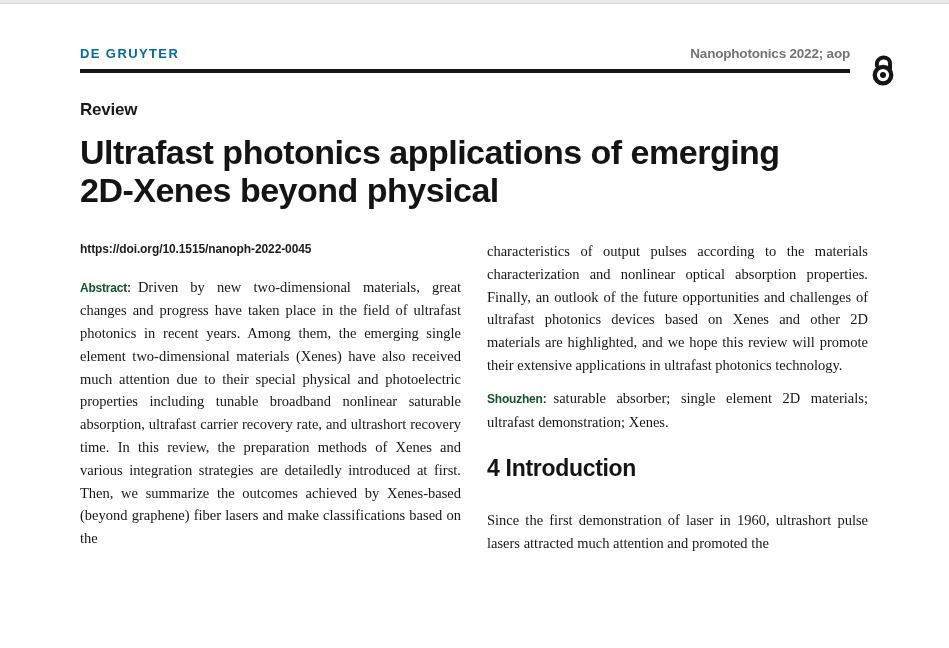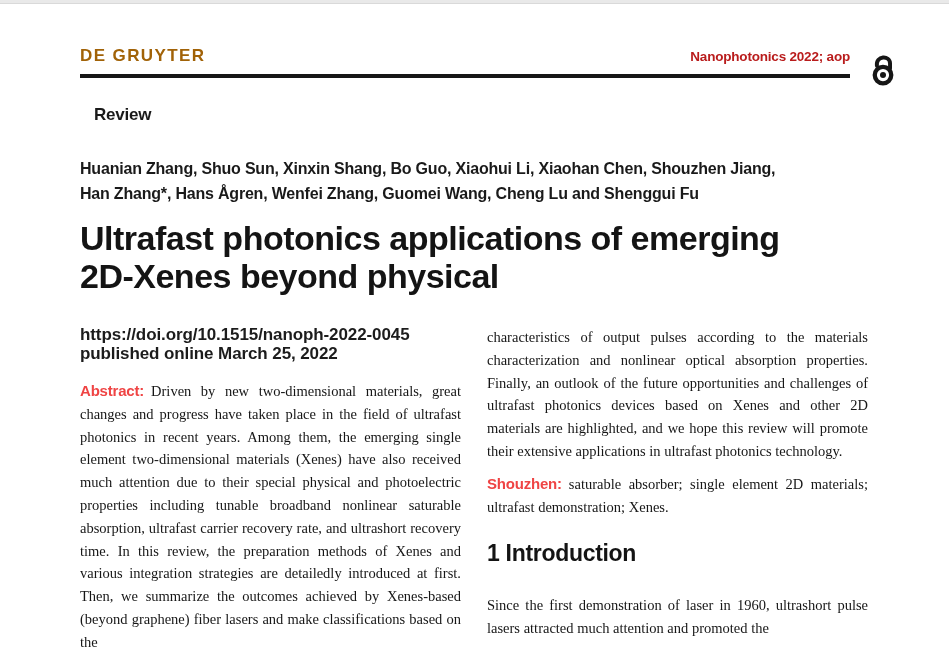--- a/index.html
+++ b/index.html
@@ -20,30 +20,30 @@
 
   
   .masthead {
     margin-top: 42px;
     display: flex;
     justify-content: space-between;
     align-items: baseline;
     width: 770px;
   }
   .publisher {
-    font-size: 17px;
+    font-size: 13px;
     font-weight: bold;
     letter-spacing: 1.4px;
-    color: #a16207;
+    color: #0369a1;
   }
   .journal-info {
     font-size: 13.5px;
     font-weight: bold;
     letter-spacing: -0.2px;
-    color: #b91c1c;
+    color: #737373;
   }
   .masthead-rule {
     margin-top: 8px;
     width: 770px;
     height: 4px;
     background: #161616;
   }
   .oa-icon {
     position: absolute;
     left: 868px;
@@ -51,21 +51,20 @@
     width: 30px;
     height: 36px;
   }
 
   
   .review-label {
     margin-top: 27px;
     font-size: 17px;
     font-weight: bold;
     letter-spacing: -0.2px;
-    margin-left: 14px;
   }
   .authors {
     margin-top: 31px;
     font-size: 16px;
     font-weight: bold;
     line-height: 25px;
     letter-spacing: -0.2px;
   }
   .article-title {
     margin-top: 13px;
@@ -78,43 +77,43 @@
 
   
   .columns {
     margin-top: 31px;
     display: flex;
     gap: 26px;
   }
   .col { width: 381px; }
 
   .doi-block {
-    font-size: 17px;
+    font-size: 12px;
     font-weight: bold;
     line-height: 18.5px;
     color: #1c1c1c;
     letter-spacing: -0.1px;
   }
   .doi-link { color: #1c1c1c; text-decoration: none; }
 
   .serif-para {
     font-family: "Liberation Serif", serif;
     font-size: 14.5px;
     line-height: 22.8px;
     text-align: justify;
     color: #161616;
   }
   .abstract-para { margin-top: 17px; }
   .inline-label {
     font-family: "Liberation Sans", sans-serif;
-    font-size: 15px;
+    font-size: 12px;
     font-weight: bold;
     letter-spacing: -0.2px;
     margin-right: 7px;
-    color: #ef4444;
+    color: #14532d;
   }
   .keywords-para { margin-top: 10px; }
   .intro-heading {
     margin-top: 22px;
     font-size: 23px;
     font-weight: bold;
     letter-spacing: -0.3px;
     color: #141414;
   }
   .intro-para { margin-top: 27px; }
@@ -127,51 +126,46 @@
 <div class="content">
 
   <div class="masthead">
     <span class="publisher">DE GRUYTER</span>
     <span class="journal-info">Nanophotonics 2022; aop</span>
   </div>
   <div class="masthead-rule"></div>
 
   <div class="review-label">Review</div>
 
-  <div class="authors">
-    <div>Huanian Zhang, Shuo Sun, Xinxin Shang, Bo Guo, Xiaohui Li, Xiaohan Chen, Shouzhen Jiang,</div>
-    <div>Han Zhang*, Hans Ågren, Wenfei Zhang, Guomei Wang, Cheng Lu and Shenggui Fu</div>
-  </div>
 
   <h1 class="article-title">
     <div>Ultrafast photonics applications of emerging</div>
     <div>2D-Xenes beyond physical</div>
   </h1>
 
   <div class="columns">
 
     <div class="col">
       <div class="doi-block">
         <div><a class="doi-link" href="#">https://doi.org/10.1515/nanoph-2022-0045</a></div>
-        <div>published online March 25, 2022</div>
       </div>
 
       <p class="serif-para abstract-para">
         <span class="inline-label">Abstract:</span><span>Driven by new two-dimensional materials, great changes and progress have taken place in the field of ultrafast photonics in recent years. Among them, the emerging single element two-dimensional materials (Xenes) have also received much attention due to their special physical and photoelectric properties including tunable broadband nonlinear saturable absorption, ultrafast carrier recovery rate, and ultrashort recovery time. In this review, the preparation methods of Xenes and various integration strategies are detailedly introduced at first. Then, we summarize the outcomes achieved by Xenes-based (beyond graphene) fiber lasers and make classifications based on the</span>
       </p>
     </div>
 
     <div class="col">
       <p class="serif-para">characteristics of output pulses according to the materials characterization and nonlinear optical absorption properties. Finally, an outlook of the future opportunities and challenges of ultrafast photonics devices based on Xenes and other 2D materials are highlighted, and we hope this review will promote their extensive applications in ultrafast photonics technology.</p>
 
       <p class="serif-para keywords-para">
         <span class="inline-label">Shouzhen:</span><span>saturable absorber; single element 2D materials; ultrafast demonstration; Xenes.</span>
       </p>
 
-      <h2 class="intro-heading">1 Introduction</h2>
+      <h2 class="intro-heading">4 Introduction</h2>
 
       <p class="serif-para intro-para">Since the first demonstration of laser in 1960, ultrashort pulse lasers attracted much attention and promoted the</p>
     </div>
 
   </div>
 </div>
 
 <svg class="oa-icon" viewBox="0 0 32 38" aria-hidden="true">
   <path d="M 9.5 15.5 C 8.2 4.5, 23.5 4.0, 23.5 13.0 L 23.5 18.5" fill="none" stroke="#161616" stroke-width="4.2" stroke-linecap="round"></path>
   <circle cx="16" cy="25.5" r="8.8" fill="none" stroke="#161616" stroke-width="4.6"></circle>

